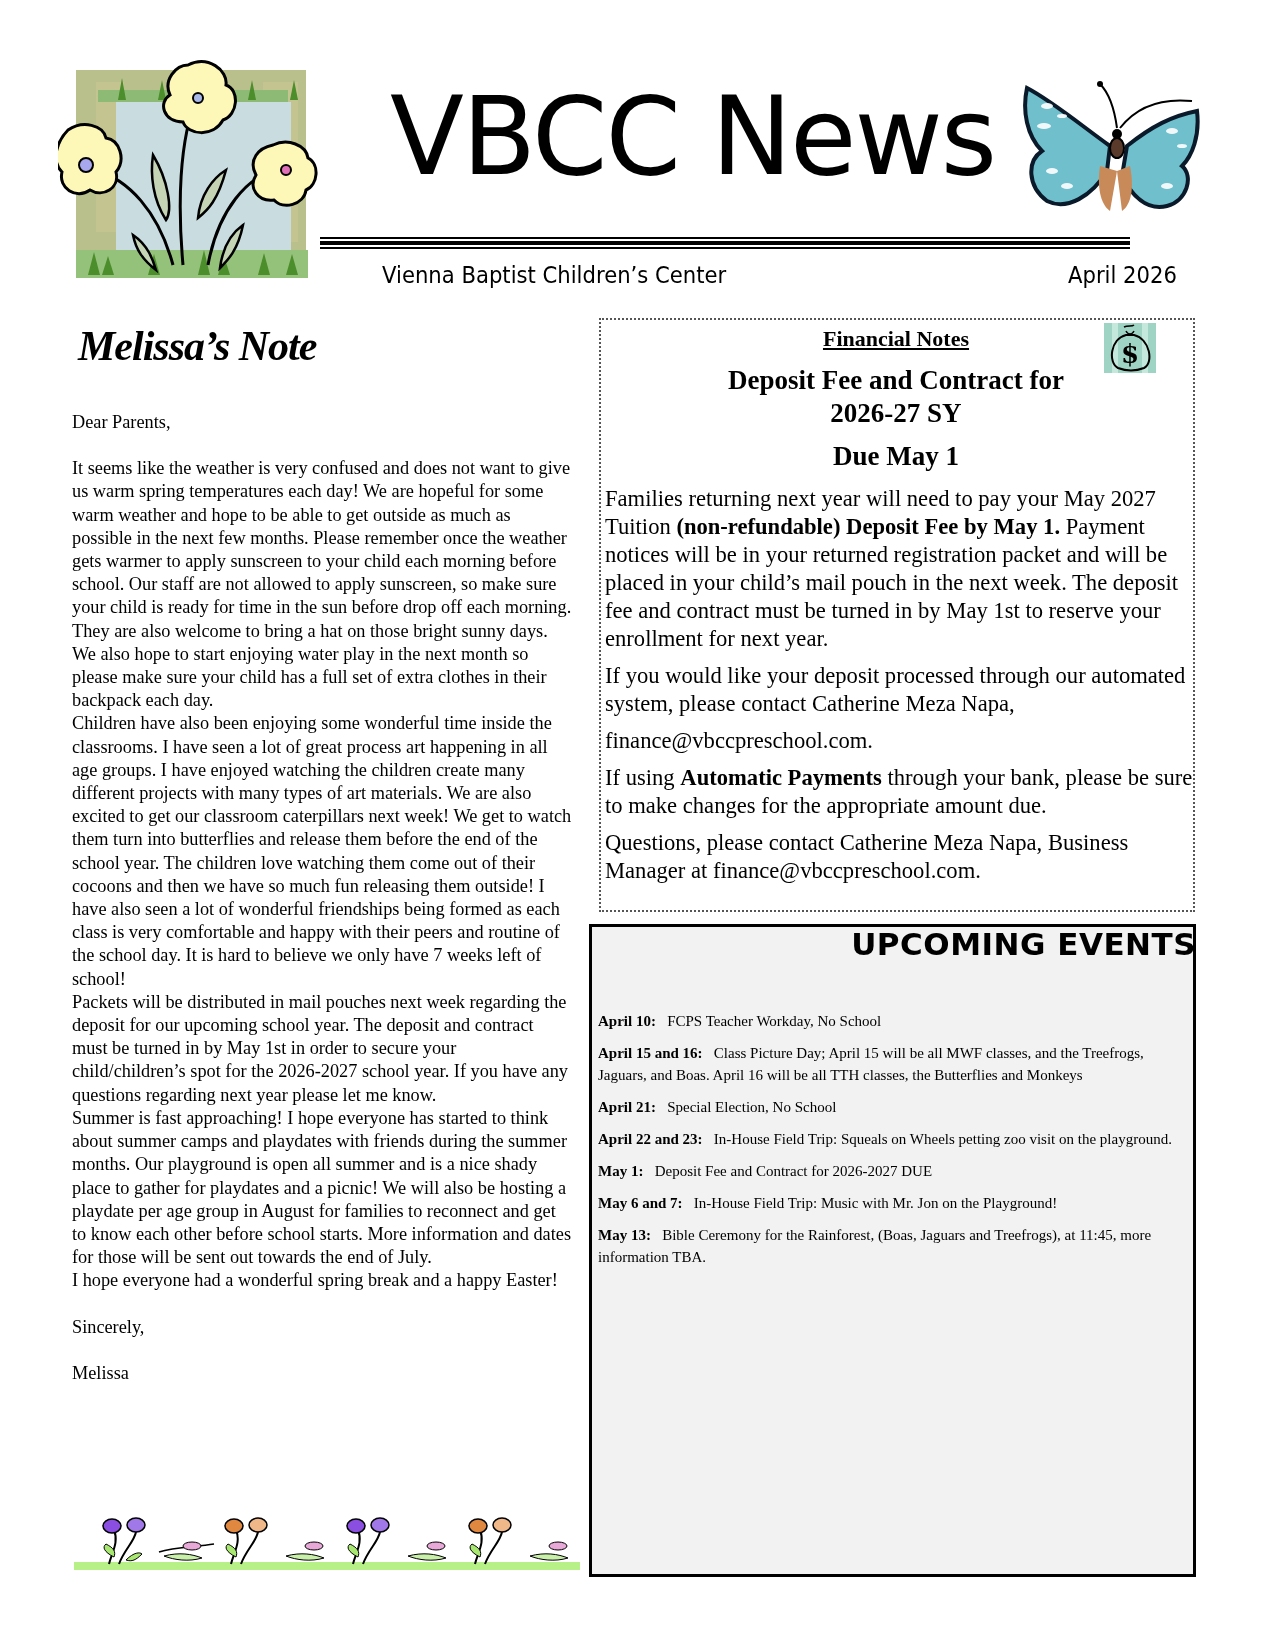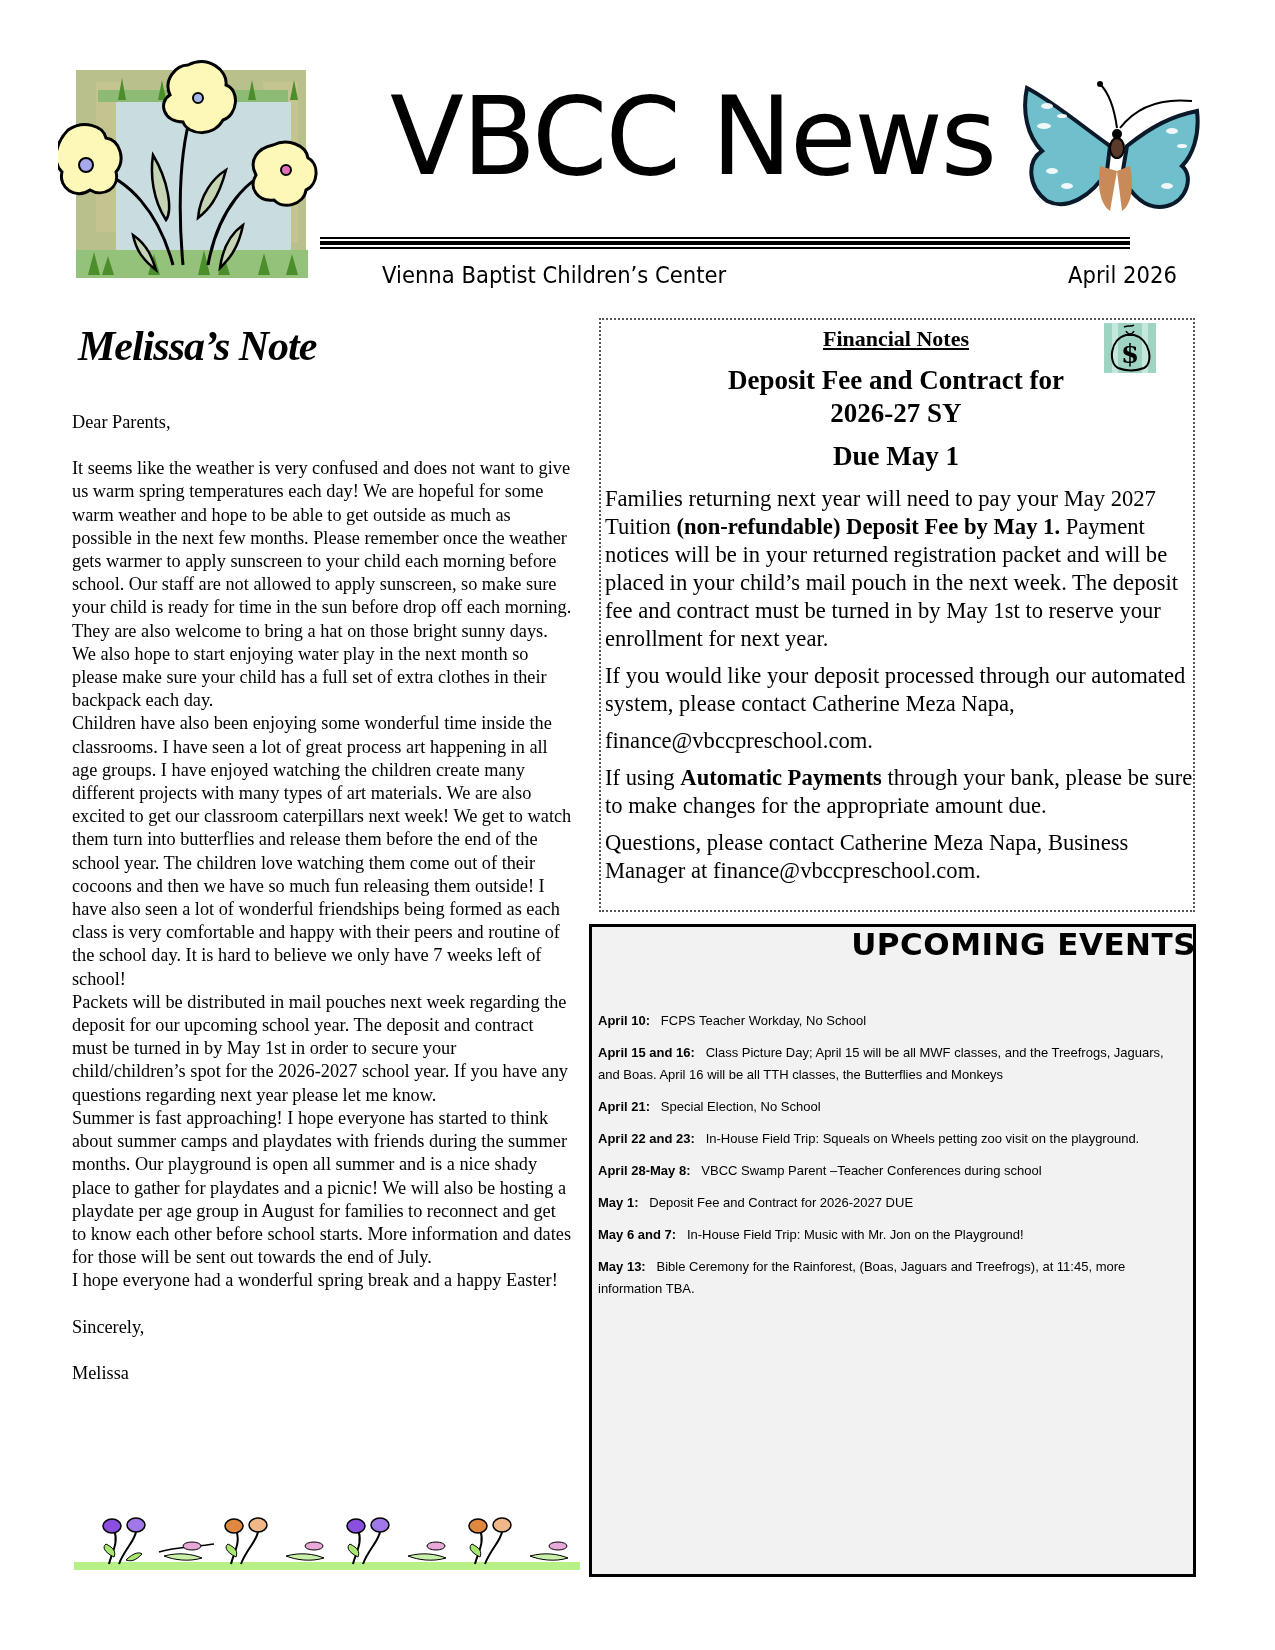--- a/index.html
+++ b/index.html
@@ -68,21 +68,21 @@
     left: 589px; top: 924px; width: 607px; height: 653px; box-sizing: border-box;
     border: 3px solid #000; background: #f2f2f2;
   }
   #events-title {
     left: 589px; top: 926px; width: 607px; text-align: right;
     font-family: "DejaVu Sans", sans-serif; font-weight: bold; font-size: 31px;
     letter-spacing: 0.5px;
   }
   #events-list {
     left: 598px; top: 1010px; width: 590px;
-    font-family: Liberation Sans, sans-serif; font-size: 13px; line-height: 22px;
+    font-family: Liberation Serif, serif; font-size: 15px; line-height: 22px;
   }
   .event { margin: 0 0 10px 0; }
   .event .date { font-weight: bold; }
 </style>
 </head>
 <body>
 
 <div id="flower-art" class="abs">
   <svg width="270" height="225" viewBox="0 0 270 225">
     <rect x="18" y="10" width="230" height="205" fill="#b9c08c"></rect>
@@ -242,17 +242,16 @@
   <p>Questions, please contact Catherine Meza Napa, Business Manager at finance@vbccpreschool.com.</p>
 </div>
 
 <div id="events-box" class="abs"></div>
 <div id="events-title" class="abs">UPCOMING EVENTS</div>
 <div id="events-list" class="abs">
   <div class="event"><span class="date">April 10:</span>&nbsp;&nbsp; <span>FCPS Teacher Workday, No School</span></div>
   <div class="event"><span class="date">April 15 and 16:</span>&nbsp;&nbsp; <span>Class Picture Day;  April 15 will be all MWF classes, and the Treefrogs, Jaguars, and Boas.  April 16 will be all TTH classes, the Butterflies and Monkeys</span></div>
   <div class="event"><span class="date">April 21:</span>&nbsp;&nbsp; <span>Special Election, No School</span></div>
   <div class="event"><span class="date">April 22 and 23:</span>&nbsp;&nbsp; <span>In-House Field Trip:  Squeals on Wheels petting zoo visit on the playground.</span></div>
-  <div class="event"><span class="date">April 28-May 8:</span>&nbsp;&nbsp; <span>VBCC Swamp Parent –Teacher Conferences during school</span></div>
   <div class="event"><span class="date">May 1:</span>&nbsp;&nbsp; <span>Deposit Fee and Contract for 2026-2027 DUE</span></div>
   <div class="event"><span class="date">May 6 and 7:</span>&nbsp;&nbsp; <span>In-House Field Trip:  Music with Mr. Jon on the Playground!</span></div>
   <div class="event"><span class="date">May 13:</span>&nbsp;&nbsp; <span>Bible Ceremony for the Rainforest, (Boas, Jaguars and Treefrogs), at 11:45, more information TBA.</span></div>
 </div>
 
 </body></html>

